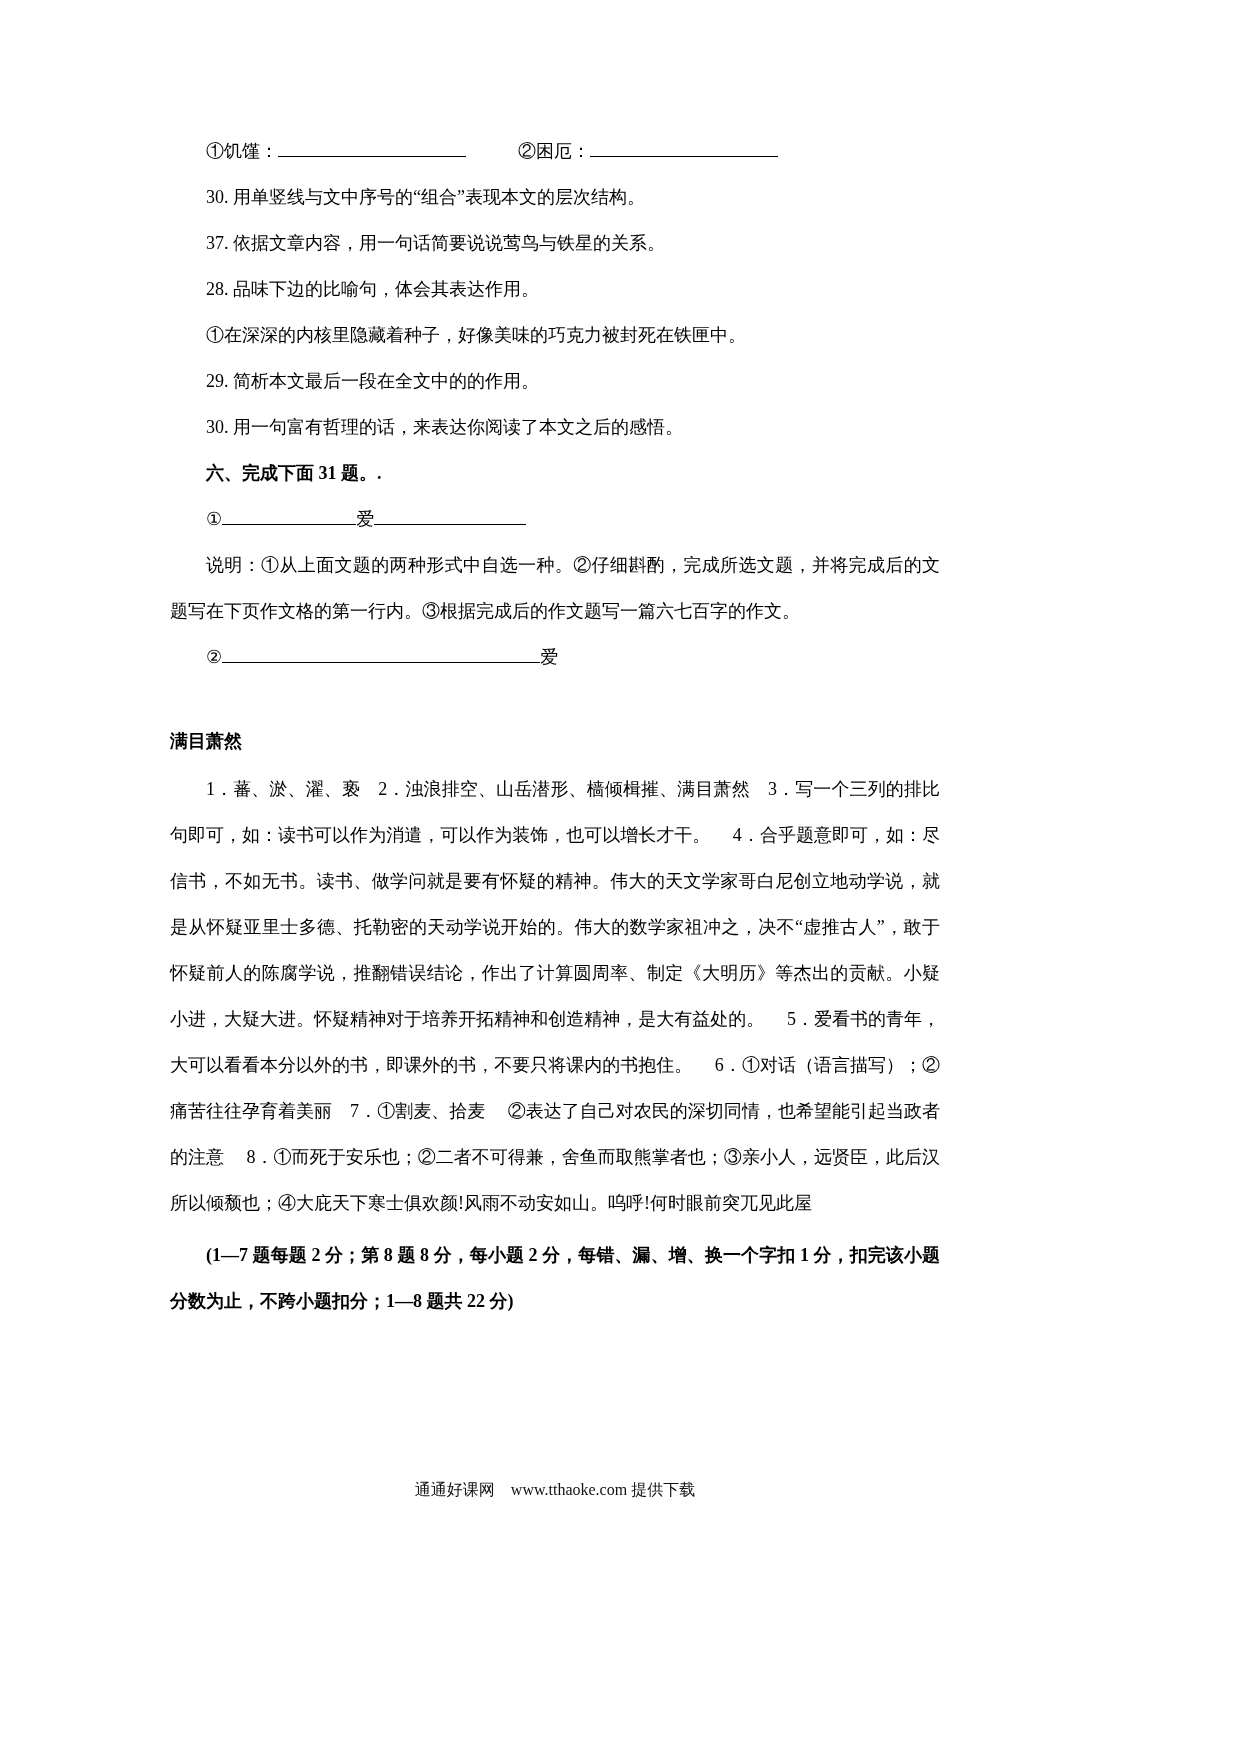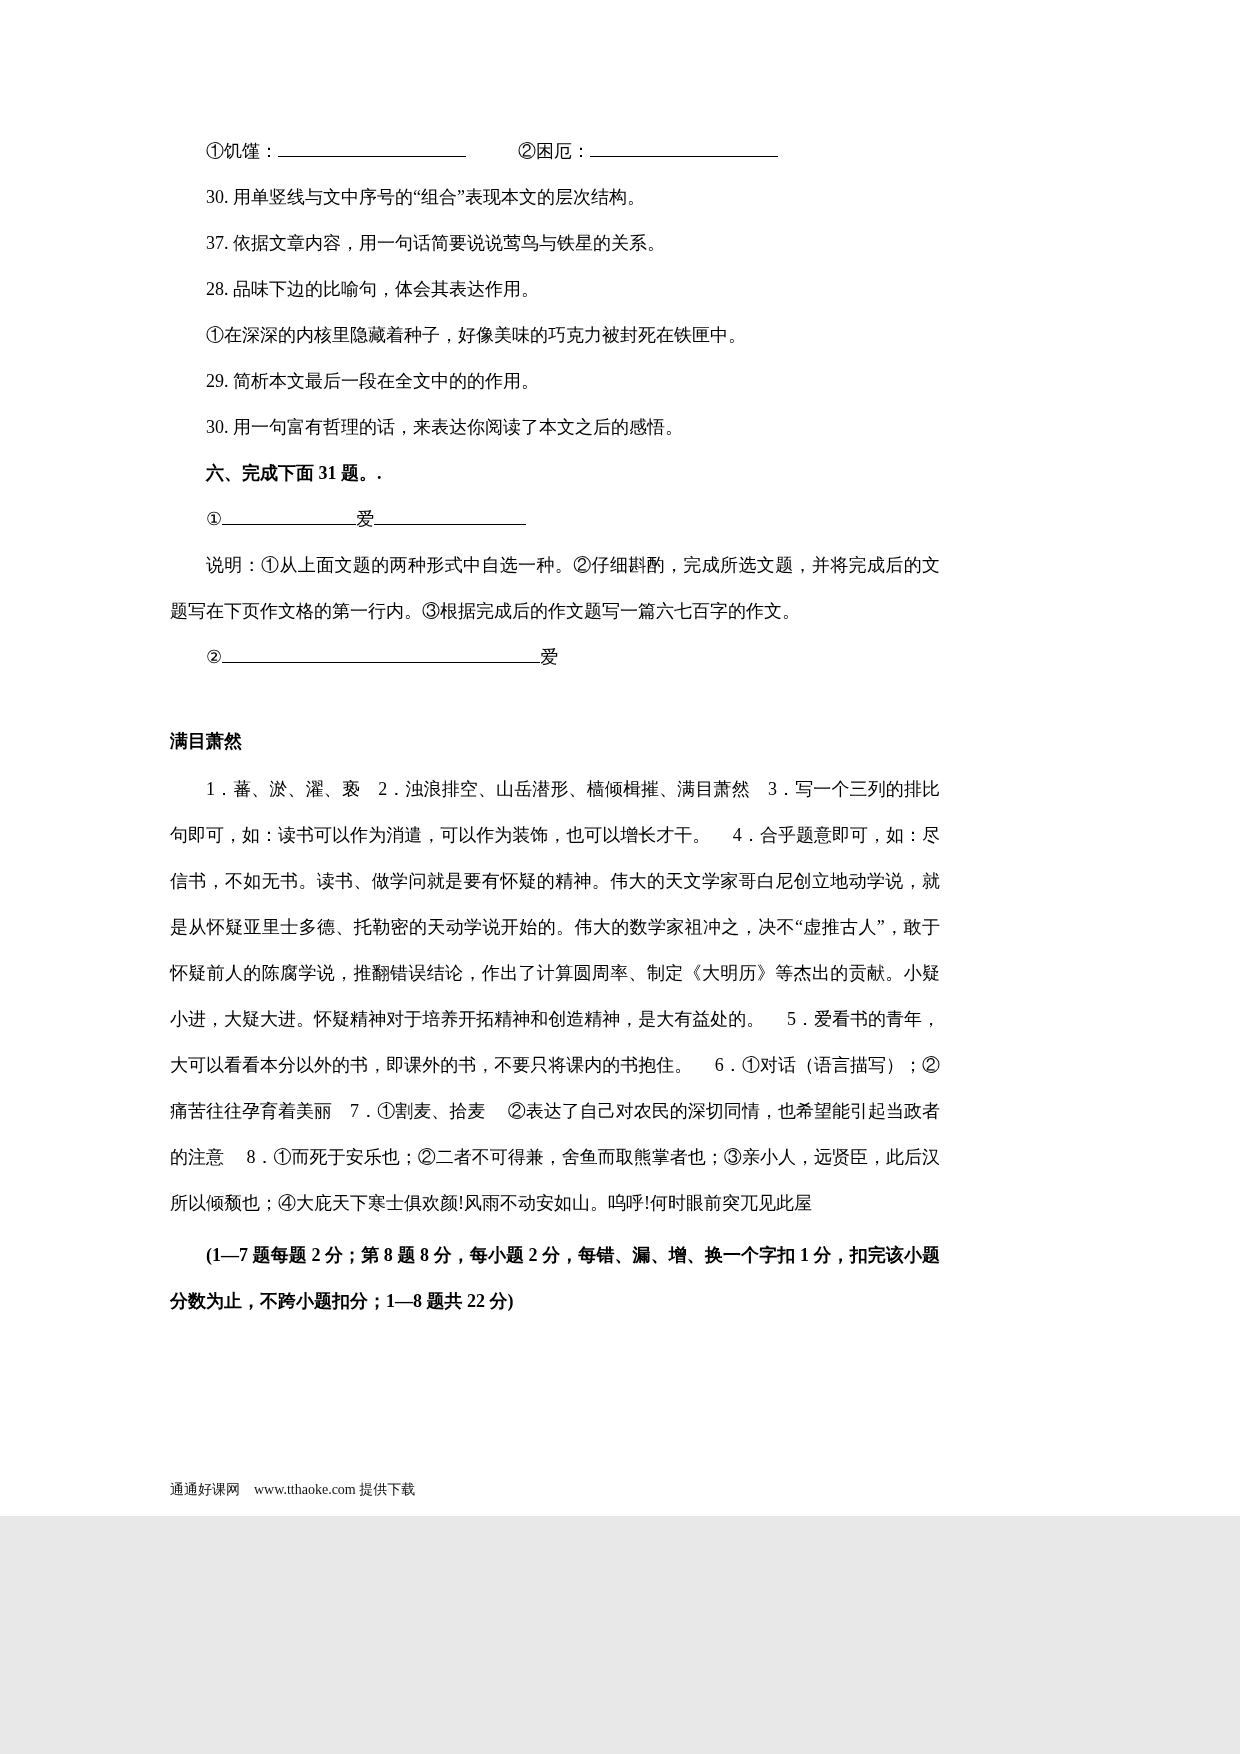--- a/index.html
+++ b/index.html
@@ -3,21 +3,21 @@
 <meta charset="utf-8">
 <style>
   html, body {
     margin: 0;
     padding: 0;
     background: #e8e8e8;
   }
   .page {
     position: relative;
     width: 1240px;
-    height: 1516px;
+    height: 1754px;
     margin: 0 auto;
     background: #ffffff;
     box-sizing: border-box;
     padding: 128px 300px 0 170px;
     font-family: "Liberation Serif", "DejaVu Serif", serif;
     font-size: 18px;
     line-height: 46px;
     color: #000000;
     overflow: hidden;
   }
@@ -49,22 +49,22 @@
     margin-top: 2px !important;
   }
   .scoring {
     margin-top: 6px !important;
   }
   .footer {
     position: absolute;
     left: 170px;
     width: 770px;
     top: 1478px;
-    text-align: left;
-    font-size: 14px;
+    text-align: center;
+    font-size: 16px;
     line-height: 24px;
     color: #111;
     font-family: "Liberation Serif", "DejaVu Serif", serif;
   }
 </style>
 </head>
 <body>
 
 <div class="page">
 

